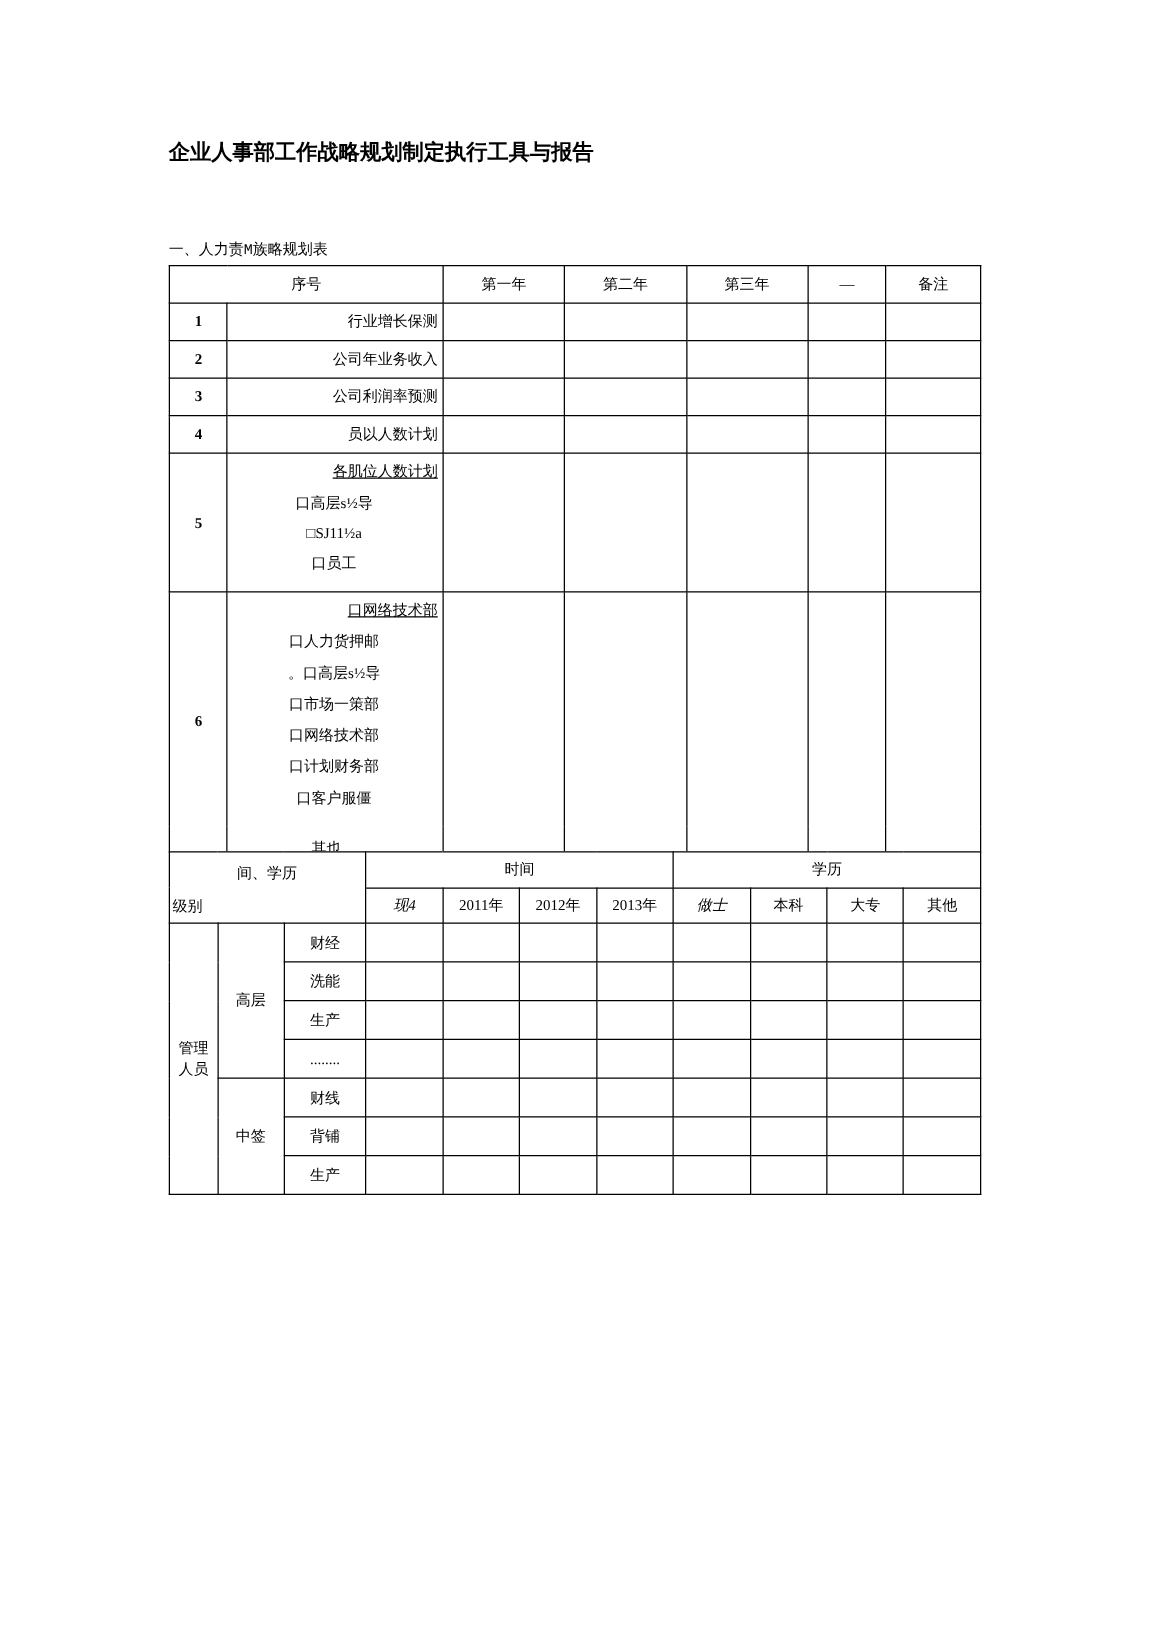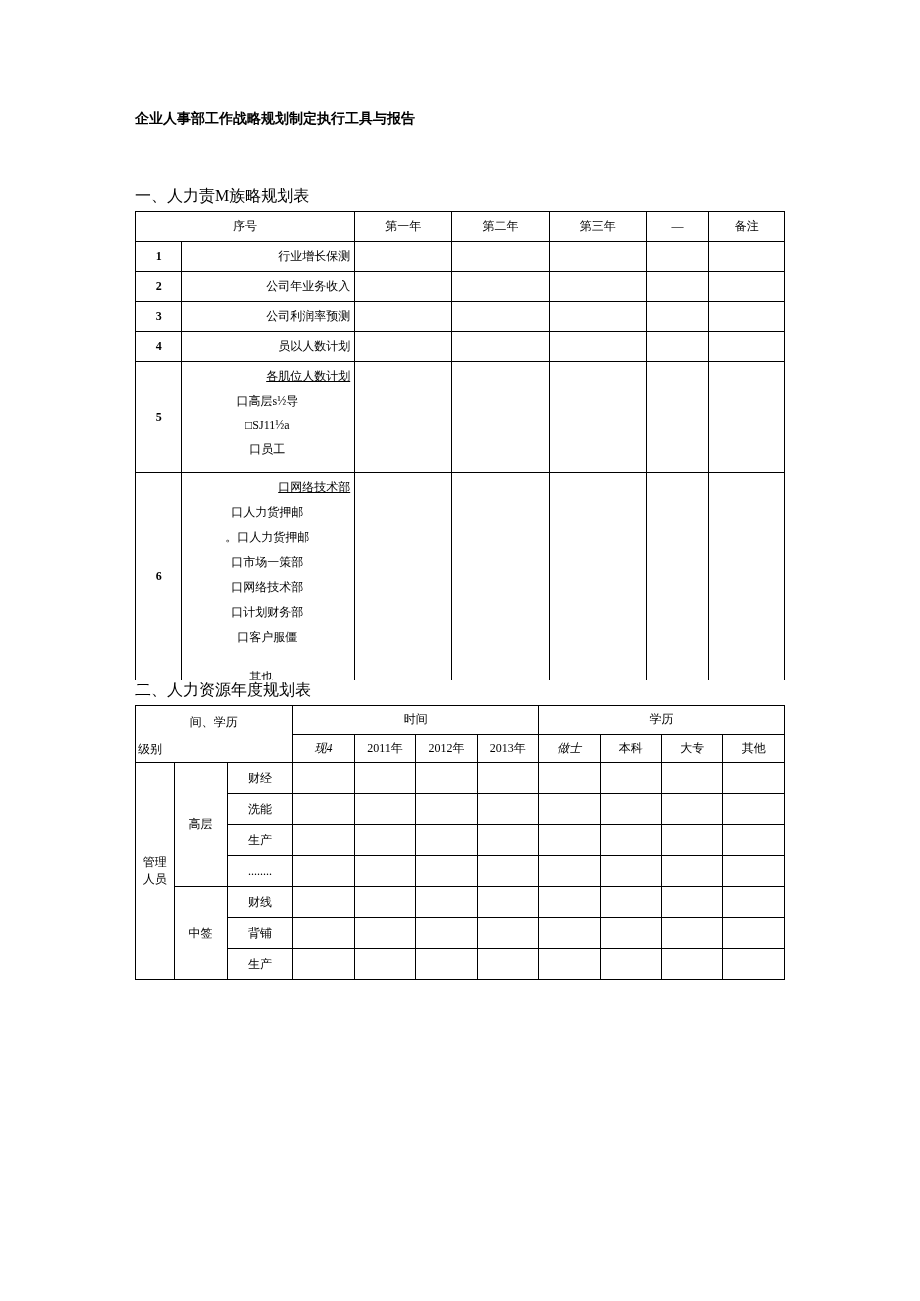--- a/index.html
+++ b/index.html
@@ -10,29 +10,29 @@
     color: #000;
     font-size: 14px;
   }
   .page {
     width: 920px;
     min-height: 1301px;
     padding: 110px 135px 60px 135px;
     box-sizing: border-box;
   }
   .doc-title {
-    font-size: 14px;
+    font-size: 17px;
     font-weight: bold;
     margin-bottom: 58px;
     font-family: Liberation Serif, serif;
   }
   .section-heading {
-    font-size: 16px;
+    font-size: 12px;
     margin-bottom: 4px;
-    font-family: Liberation Serif, serif;
+    font-family: Liberation Mono, monospace;
   }
   table {
     border-collapse: collapse;
     width: 100%;
     font-size: 12px;
   }
   th, td {
     border: 1px solid #000;
     padding: 6px 4px;
     text-align: center;
@@ -137,21 +137,21 @@
             <td></td>
             <td></td>
             <td></td>
             <td></td>
     </tr>
     <tr>
       <td class="col-seq" rowspan="2" style="border-bottom:none">6</td>
       <td class="col-item-left" style="border-bottom:none">
         <span class="sub-line-left">口网络技术部</span>
         <span class="sub-line">口人力货押邮</span>
-        <span class="sub-line">。口人力货押邮</span>
+        <span class="sub-line">。口高层s½导</span>
         <span class="sub-line">口市场一策部</span>
         <span class="sub-line">口网络技术部</span>
         <span class="sub-line">口计划财务部</span>
         <span class="sub-line">口客户服僵</span>
       </td>
       <td style="border-bottom:none"></td>
       <td style="border-bottom:none"></td>
       <td style="border-bottom:none"></td>
       <td style="border-bottom:none"></td>
       <td style="border-bottom:none"></td>
@@ -163,21 +163,20 @@
       <td style="border-top:none"></td>
       <td style="border-top:none"></td>
       <td style="border-top:none"></td>
       <td style="border-top:none"></td>
       <td style="border-top:none"></td>
     </tr>
   </tbody>
       </table>
   </div>
 
-  <div class="section-heading">二、人力资源年度规划表</div>
   <table class="t2">
     <tbody>
         <tr>
       <th colspan="3" rowspan="2" class="left-align hdr-tall">
         <div style="text-align:center; margin-bottom:10px;">间、学历</div>
         <div>级别</div>
       </th>
       <th colspan="4">时间</th>
       <th colspan="4">学历</th>
     </tr>

